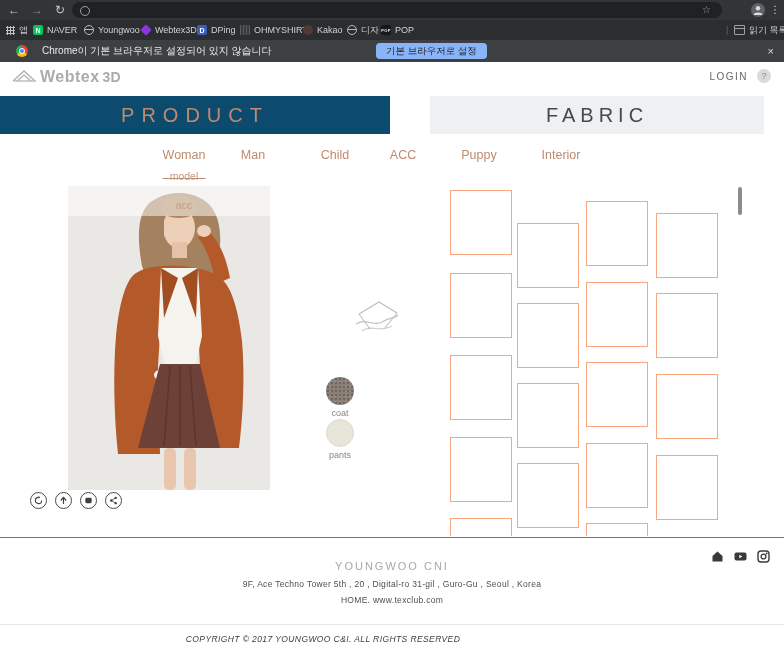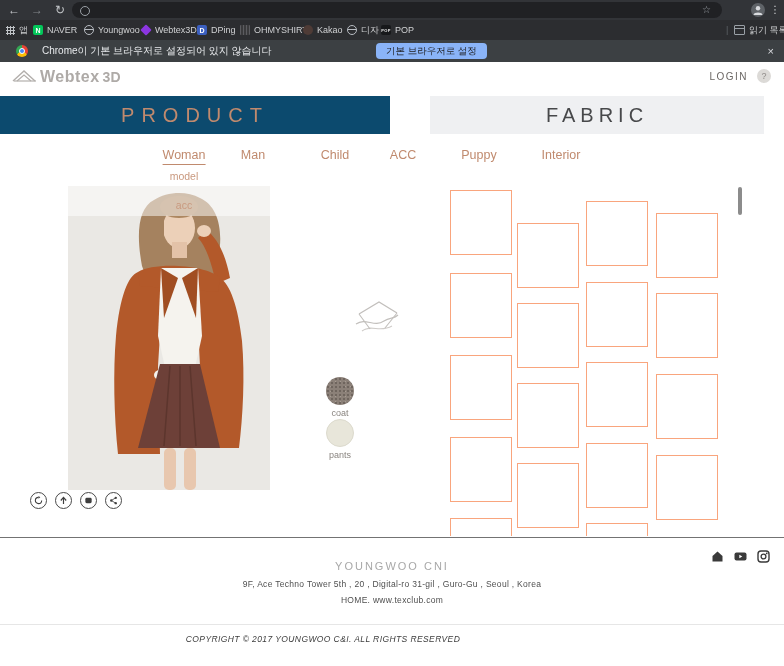--- a/index.html
+++ b/index.html
@@ -58,21 +58,21 @@
       background:#dcdad7;color:#8f8b88;font-size:9px;text-align:center;line-height:14px;}
 
   
   .tab{position:absolute;top:96px;height:38px;line-height:38px;text-align:center;
       font-size:20px;font-weight:300;}
   .tab-product{left:0;width:390px;background:#0c4a6e;color:#c08a6e;letter-spacing:7px;}
   .tab-fabric{left:390px;width:334px;background:#eff0f2;color:#47484a;letter-spacing:5px;margin-left:40px;}
 
   
   .cat{position:absolute;top:148px;transform:translateX(-50%);font-size:12.5px;color:#c08a6e;white-space:nowrap;}
-  .cat.active{border-bottom:1px solid #c08a6e;padding-bottom:2px;}
+  .cat.active{border-bottom:1px solid #c08a6e;padding-bottom:16px;}
   .dd-item{position:absolute;transform:translateX(-50%);font-size:10.5px;color:#c9997f;white-space:nowrap;}
 
   
   .photo{position:absolute;left:68px;top:186px;width:202px;height:304px;overflow:hidden;}
   .photo svg{display:block;}
   .photo-overlay{position:absolute;left:0;top:0;width:202px;height:30px;background:rgba(255,255,255,.5);}
   .tool-btn{position:absolute;top:492px;width:15px;height:15px;border:1px solid #4a4a4a;border-radius:50%;
       display:flex;align-items:center;justify-content:center;background:#fff;}
 
   .ornament{position:absolute;left:352px;top:298px;}

